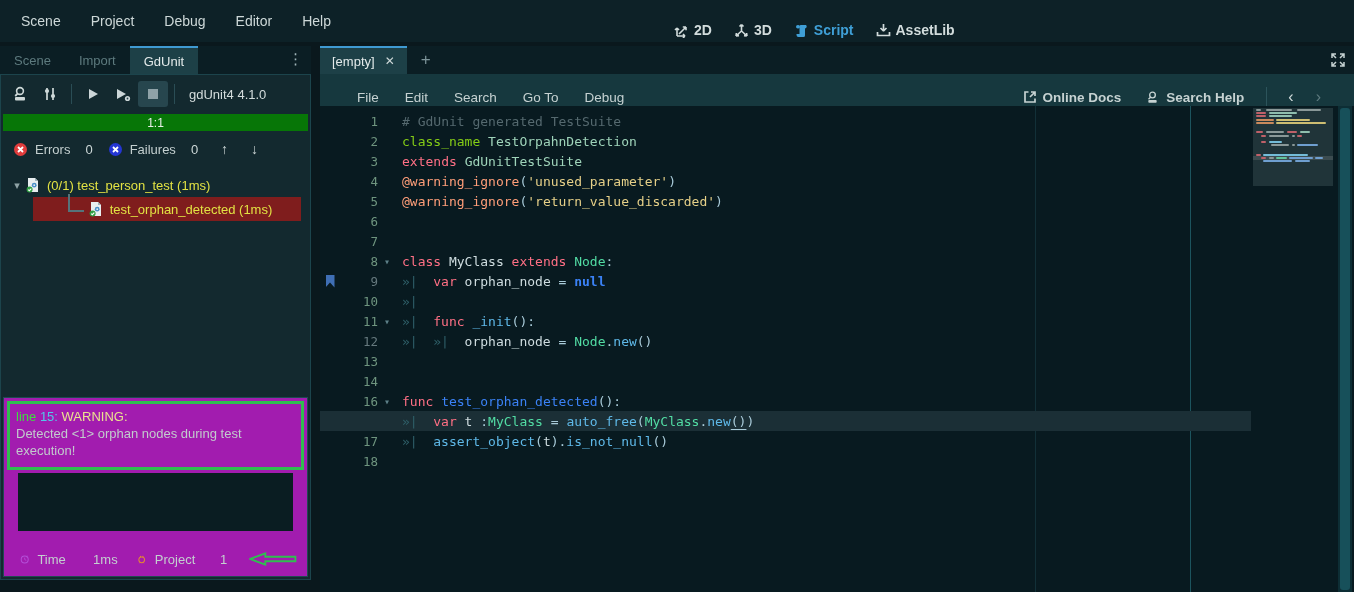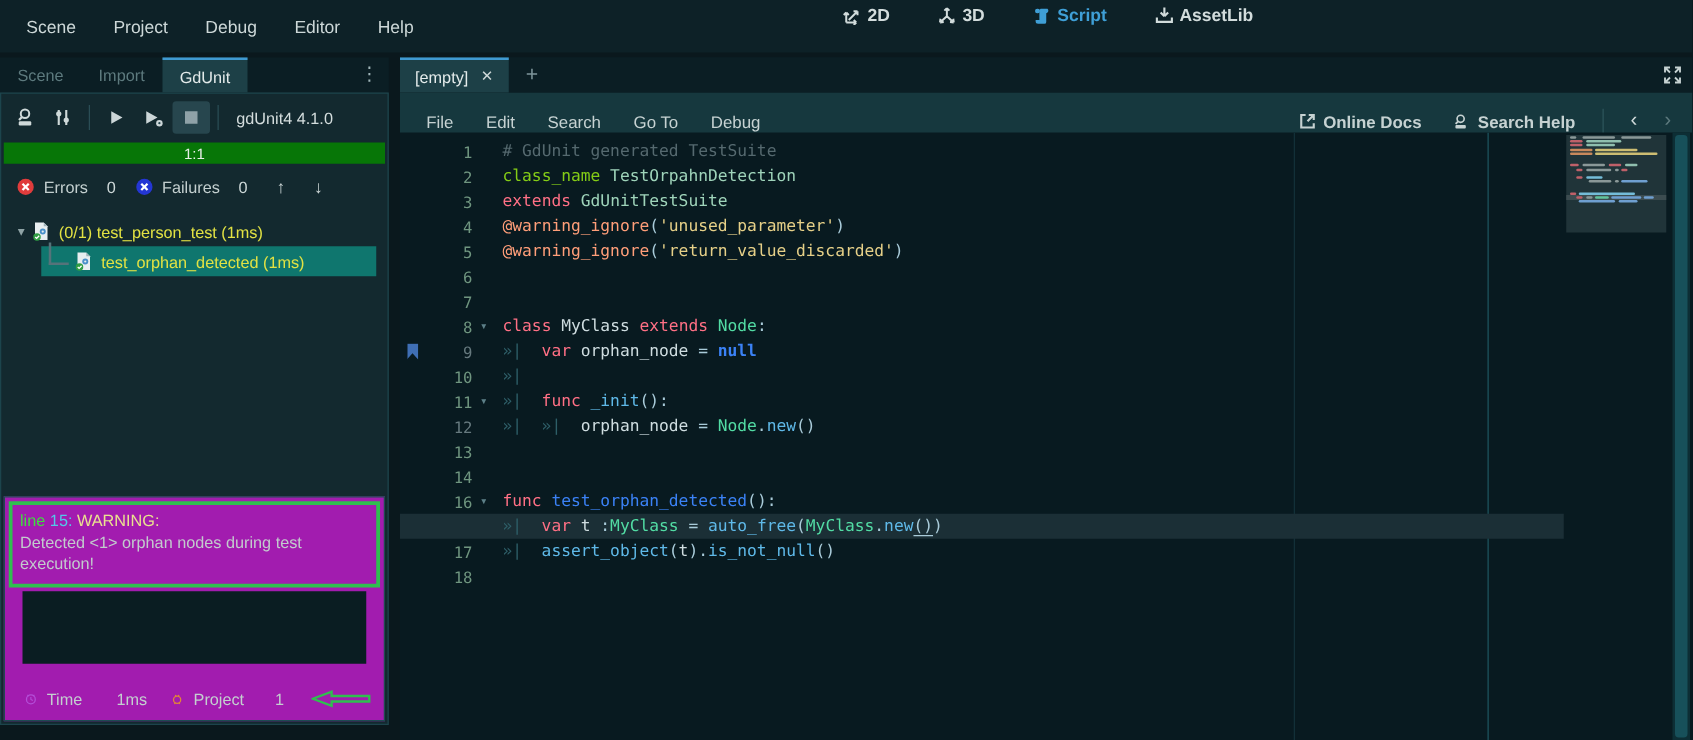--- a/index.html
+++ b/index.html
@@ -4,21 +4,21 @@
 <style>
   * { margin:0; padding:0; box-sizing:border-box; }
   html,body { width:1354px; height:592px; }
   body { font-family:"Liberation Sans", sans-serif; background:#0a181d; position:relative; overflow:hidden; color:#c9d4d5; }
   .abs { position:absolute; }
 
   
   #topbar { left:0; top:0; width:1354px; height:42px; background:#0d2127; display:flex; align-items:center; }
   #top-menu { display:flex; gap:8px; padding-left:10px; }
   .top-menu-item { font-size:14px; color:#cdd8d8; padding:5px 11px; border-radius:3px; cursor:default; }
-  #mode-switcher { position:absolute; left:668px; top:0; height:42px; display:flex; align-items:flex-start; gap:26px; }
+  #mode-switcher { position:absolute; left:668px; top:0; height:42px; display:flex; align-items:flex-end; gap:10px; }
   .mode-btn { display:flex; align-items:center; gap:5px; font-size:14px; font-weight:bold; color:#d2dcdc; padding:4px 6px; }
   .mode-btn.active { color:#3f9fd6; }
   .micon { width:15px; height:15px; display:inline-block; }
 
   
   #dock-tabs { left:0; top:46px; width:311px; height:28px; background:#0b1e24; display:flex; align-items:stretch; }
   .dock-tab { font-size:13px; color:#5d7a7e; padding:6px 14px; display:flex; align-items:center; }
   .dock-tab.active { background:#1d4047; color:#e3eaea; border-top:2px solid #3f9ad2; }
   #dock-tab-menu { margin-left:auto; color:#9fb4b8; font-size:15px; padding:4px 8px; }
 
@@ -33,40 +33,40 @@
 
   #dock-counts { display:flex; align-items:center; gap:7px; padding:10px 10px 6px 12px; font-size:13px; color:#c3cfcf; }
   .count-num { padding:0 8px; color:#cdd8d8; }
   .nav-arrow { font-size:14px; color:#ccd6d6; padding:0 8px; }
 
   #test-tree { margin-top:10px; }
   .tree-row { height:24px; display:flex; align-items:center; font-size:13px; color:#e2e243; }
   .tree-expander { width:16px; text-align:center; color:#8fa3a6; font-size:11px; }
   .tree-connector { width:16px; height:18px; border-left:2px solid #55737a; border-bottom:2px solid #55737a; margin:-6px 4px 6px 6px; }
   .tree-label { padding-left:6px; white-space:nowrap; }
-  .tree-row.selected { background:#0f766e; }
+  .tree-row.selected { background:#7f1d1d;justify-content:center; }
   .sicon { width:16px; height:16px; flex:0 0 16px; }
 
   #report-panel { position:absolute; left:2px; right:2px; bottom:2px; top:322px; background:#a21caf; border:1px solid #1e4a52; }
   #warning-box { margin:3px; border:3px solid #2fbf4f; padding:4px 6px 8px 6px; font-size:13px; line-height:17px; }
   .warn-line { color:#3fdd3f; } .warn-num { color:#52c8e8; } .warn-word { color:#eae28f; }
   .warn-msg { color:#c2cbcd; }
   #report-empty { margin:0 14px; height:58px; background:#0a1d22; }
   #dock-footer { position:absolute; left:0; right:0; bottom:4px; height:26px; display:flex; align-items:center; gap:8px; padding:0 10px 0 16px; font-size:13px; color:#c3cfcf; }
   .ficon { width:15px; height:15px; }
 
   
   #editor { left:320px; top:46px; width:1034px; height:546px; background:#0b1f25; }
   #editor-tabs { height:28px; background:#0b1e24; display:flex; align-items:stretch; position:relative; }
   #script-tab { display:flex; align-items:center; gap:10px; background:#1d4047; border-top:2px solid #3f9ad2; padding:0 12px; font-size:13px; color:#e4ebeb; }
   .tab-close { font-size:12px; color:#cfd9d9; }
   #new-tab-btn { display:flex; align-items:center; padding:0 14px; color:#7d9499; font-size:17px; }
   #expand-btn { position:absolute; right:8px; top:6px; width:16px; height:16px; }
 
-  #editor-menubar { height:46px; background:#16383e; display:flex; align-items:center; font-size:13.5px; color:#c6d2d2; padding:0 8px; }
+  #editor-menubar { height:46px; background:#16383e; display:flex; align-items:center; font-size:13.5px; color:#c6d2d2; padding:0 24px; }
   .emenu-item { padding:6px 13px; }
   #editor-menubar-right { margin-left:auto; display:flex; align-items:center; gap:4px; }
   .emenu-link { display:flex; align-items:center; gap:6px; padding:5px 10px;font-weight:bold; }
   .vbar { width:1px; height:20px; background:#2c545b; margin:0 8px; }
   .hist-chevron { padding:2px 9px; }
 
   #code-area { position:absolute; left:0; top:60px; width:1034px; height:486px; background:#081a20; overflow:hidden; }
   .guideline { position:absolute; top:0; bottom:0; width:1px; }
   #guide-1 { left:715px; background:#123038; }
   #guide-2 { left:870px; background:#1c545e; }

